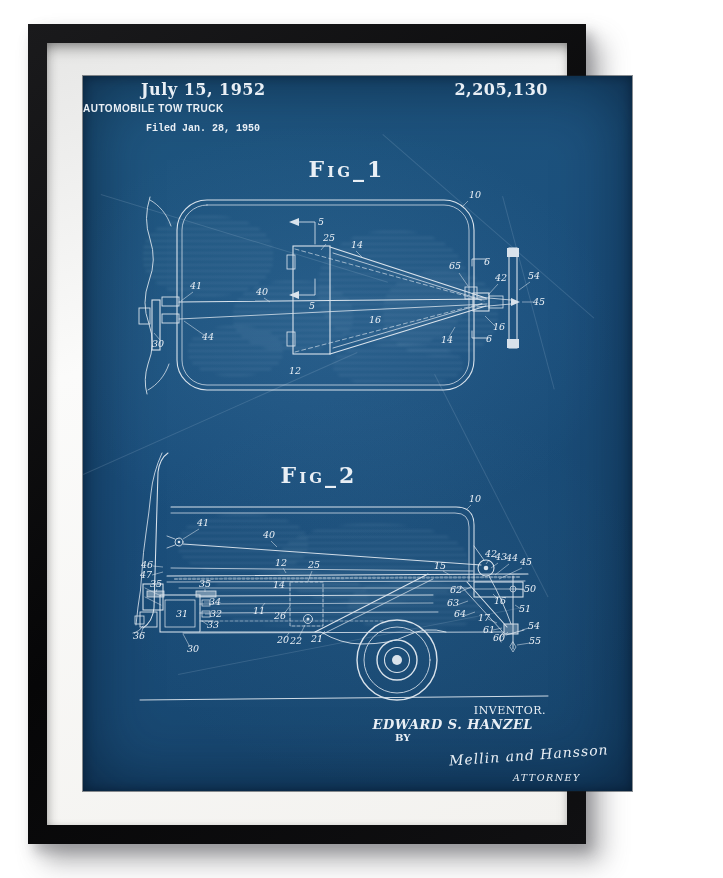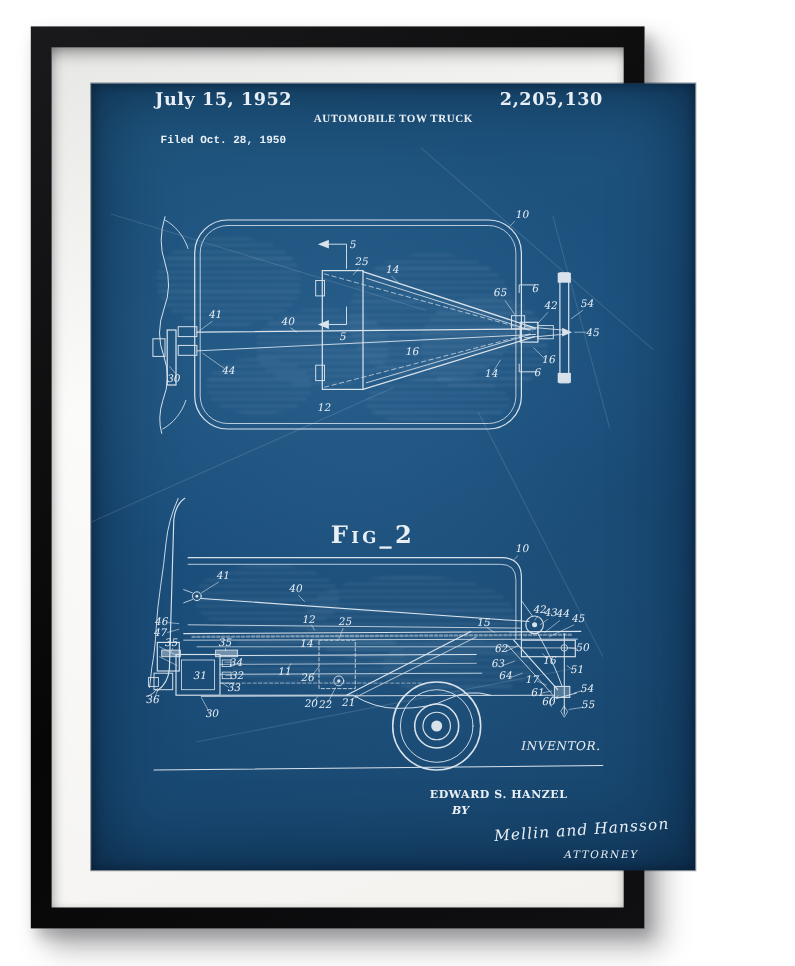--- a/index.html
+++ b/index.html
@@ -38,29 +38,29 @@
   }
   .scratch{
     position:absolute;height:1px;background:rgba(220,235,248,.14);
     transform-origin:0 0;pointer-events:none;
   }
   .txt{position:absolute;white-space:nowrap;}
   .hdr-date{left:58px;top:4px;font-weight:bold;font-size:16px;letter-spacing:.5px;}
   .hdr-num{right:84px;top:4px;font-weight:bold;font-size:16px;letter-spacing:.5px;}
   .hdr-name{left:0;top:9px;width:100%;text-align:center;
     font-family:"Liberation Mono",monospace;font-weight:bold;font-size:12px;letter-spacing:1.5px;}
-  .hdr-title{left:0;top:27px;width:100%;text-align:center;
-    font-family:Liberation Serif, serif;font-weight:bold;font-size:10px;letter-spacing:.5px;}
+  .hdr-title{left:0;top:27px;width:100%;text-align:left;
+    font-family:Liberation Sans, sans-serif;font-weight:bold;font-size:10px;letter-spacing:.5px;}
   .hdr-filed{left:63px;top:47px;font-family:"Liberation Mono",monospace;font-weight:bold;font-size:10px;}
   .fig-title{font-weight:bold;font-size:22px;font-variant:small-caps;letter-spacing:3px;text-align:center;width:120px;}
   .fig1-title{left:204px;top:80px;}
-  .fig2-title{left:196px;top:386px;margin-top:12px;}
-  .ft-inventor{right:86px;top:596px;font-style:italic;font-size:11px;letter-spacing:.5px;}
-  .ft-invname{right:116px;top:641px;font-weight:bold;font-size:10px;letter-spacing:.5px;}
-  .ft-by{left:328px;top:656px;font-style:italic;font-weight:bold;font-size:10px;}
+  .fig2-title{left:176px;top:386px;}
+  .ft-inventor{right:86px;top:628px;font-size:11px;letter-spacing:.5px;}
+  .ft-invname{right:99px;top:641px;font-style:italic;font-weight:bold;font-size:13px;letter-spacing:.5px;}
+  .ft-by{left:312px;top:656px;font-weight:bold;font-size:10px;}
   .ft-sig{left:366px;top:671px;font-style:italic;font-size:14px;transform:rotate(-4deg);letter-spacing:1px;}
   .ft-att{left:430px;top:696px;font-style:italic;font-weight:normal;font-size:9.5px;letter-spacing:1.5px;}
   svg.drawing{position:absolute;left:0;top:0;}
   svg .ref{font:italic 9.5px "DejaVu Serif", serif;fill:#e9eff5;text-anchor:middle;}
   svg .leader{stroke:rgba(233,239,245,.7);stroke-width:.7;fill:none;}
 </style>
 </head>
 <body>
 
 <div class="frame">
@@ -80,22 +80,23 @@
       <div class="scratch" style="left:18px;top:118px;width:300px;transform:rotate(17deg)"></div>
       <div class="scratch" style="left:300px;top:58px;width:280px;transform:rotate(41deg)"></div>
       <div class="scratch" style="left:95px;top:598px;width:350px;transform:rotate(-11deg)"></div>
       <div class="scratch" style="left:352px;top:298px;width:250px;transform:rotate(63deg)"></div>
       <div class="scratch" style="left:0;top:398px;width:300px;transform:rotate(-24deg)"></div>
       <div class="scratch" style="left:420px;top:120px;width:200px;transform:rotate(75deg)"></div>
 
       <div class="txt hdr-date">July 15, 1952</div>
       <div class="txt hdr-num">2,205,130</div>
       <div class="txt hdr-title">AUTOMOBILE TOW TRUCK</div>
-      <div class="txt hdr-filed">Filed Oct. 28, 1950</div>
-
+      <div class="txt hdr-filed">Filed Jan. 28, 1950</div>
+
+      <div class="txt fig-title fig1-title">Fig_1</div>
       <div class="txt fig-title fig2-title">Fig_2</div>
 
       <svg class="drawing" width="549" height="715" viewBox="0 0 549 715">
 
         <g stroke="#e9eff5" fill="none" stroke-width="1.1" opacity=".92" stroke-linecap="round">
 
           <path d="M67,121 q-7,22 0,42 q7,21 -1,42 q-8,22 0,43 q7,20 -1,40 q-5,16 -1,30" stroke-width=".9"></path>
           <path d="M67,124 c9,5 17,14 21,26" stroke-width=".8"></path>
           <path d="M65,314 c9,-5 17,-14 21,-26" stroke-width=".8"></path>
 

